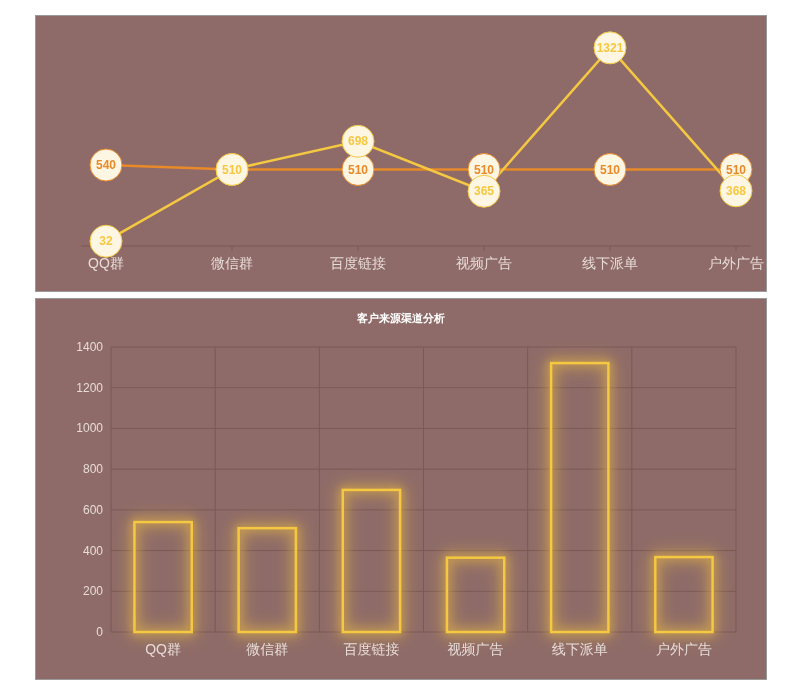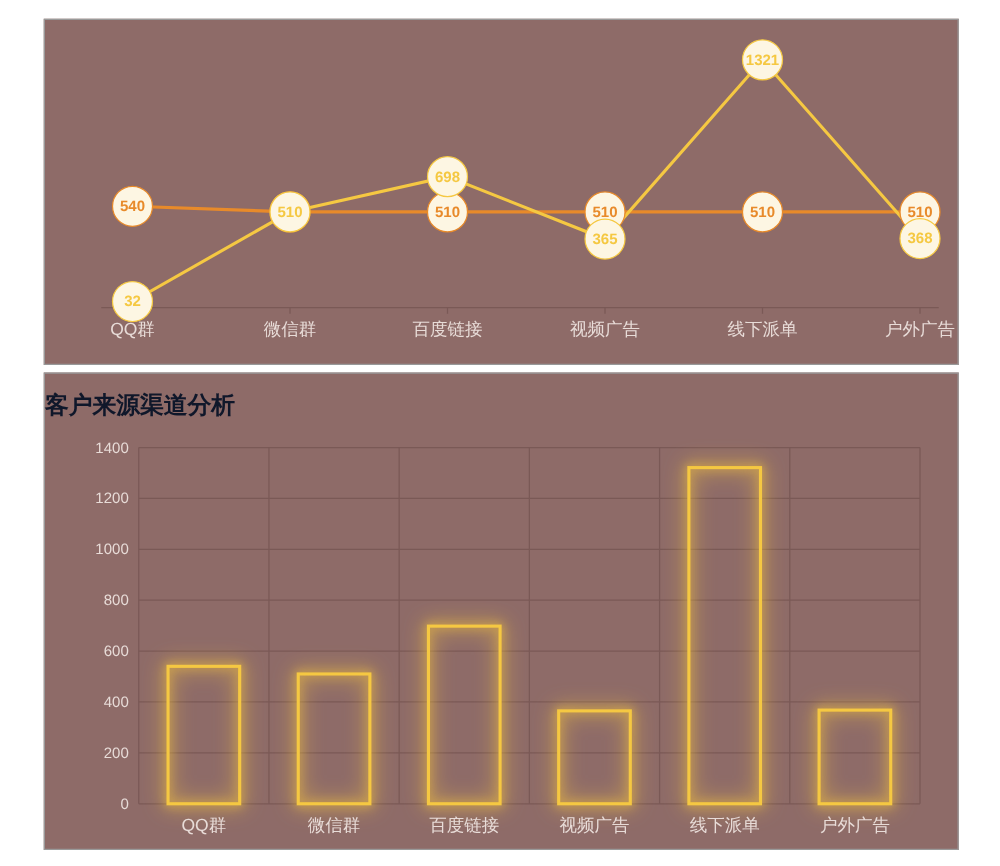--- a/index.html
+++ b/index.html
@@ -25,23 +25,23 @@
     width: 730px;
     height: 275px;
   }
   .bar-panel {
     left: 35px;
     top: 298px;
     width: 730px;
     height: 380px;
   }
   .bar-title {
-    text-align: left;
-    color: #0f172a;
-    font-size: 19px;
+    text-align: center;
+    color: #ffffff;
+    font-size: 11px;
     font-weight: bold;
     padding: 12px 0 6px;
   }
   svg { display: block; }
   .glow {
     filter: drop-shadow(0 0 4px #f0c040) drop-shadow(0 0 8px #f0c040);
   }
 </style>
 </head>
 <body>

